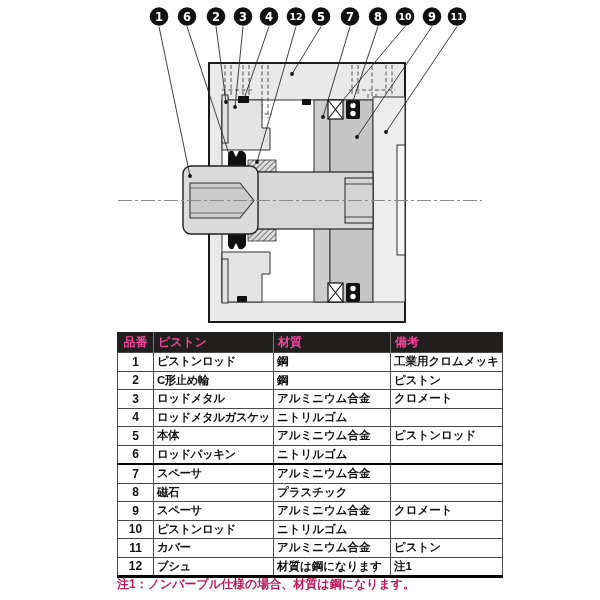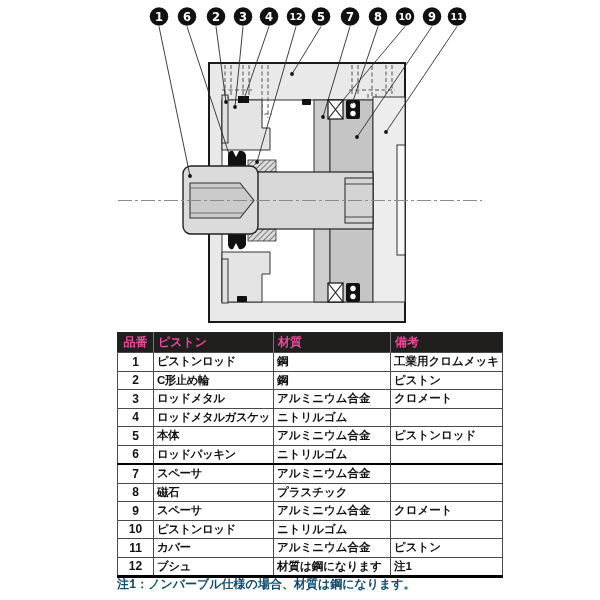--- a/index.html
+++ b/index.html
@@ -18,21 +18,21 @@
   .parts-table th{background:#211e1e;color:#ec4899;font-size:12px;height:16px;
     padding:1px 4px;text-align:left;border-left:1.5px solid #777;}
   .parts-table th:first-child{border-left:none;text-align:center;}
   .parts-table td{border:1px solid #4a4a4a;height:17.5px;padding:0 3px;
     white-space:nowrap;overflow:hidden;}
   .parts-table td.c-no{text-align:center;font-size:12px;}
   .parts-table td:nth-child(2){letter-spacing:-0.5px;margin-top:15px;}
   .parts-table{border:1.5px solid #222;border-bottom:3px solid #000;}
   .parts-table tr.section-break td{border-top:2.5px solid #000;}
 
-  .footnote{position:absolute;left:117px;top:576px;font-size:12px;font-weight:600;color:#0c4a6e;font-family:Liberation Mono, monospace;}
+  .footnote{position:absolute;left:117px;top:576px;font-size:12px;font-weight:600;color:#be185d;}
 </style>
 </head>
 <body>
 
 <div class="stage">
 
   <svg class="diagram" width="600" height="330" viewBox="0 0 600 330">
     <defs>
       <pattern id="hatch" patternUnits="userSpaceOnUse" width="4" height="4" patternTransform="rotate(45)">
         <rect width="4" height="4" fill="#dcdcdc"></rect>

